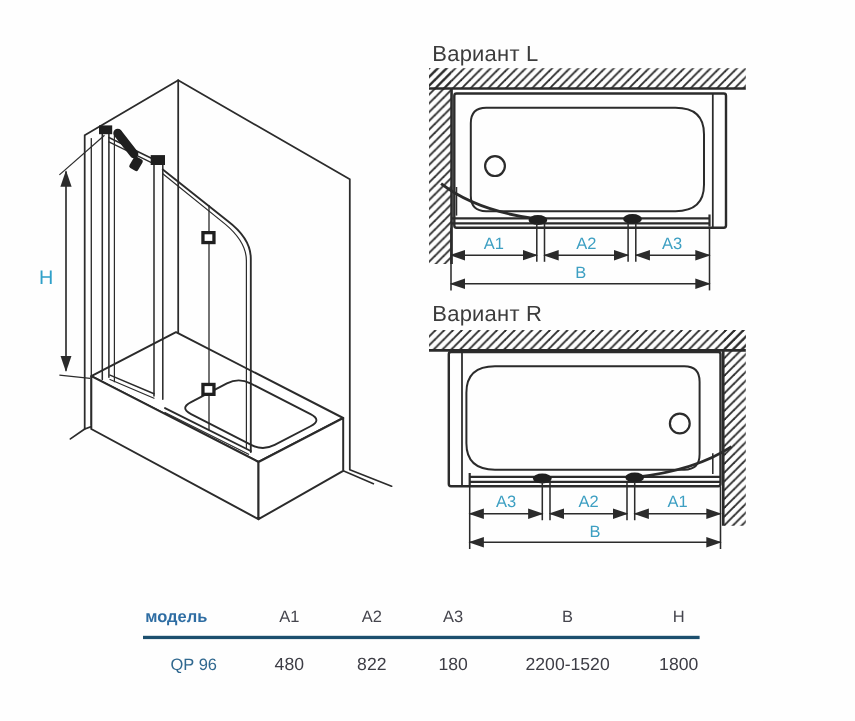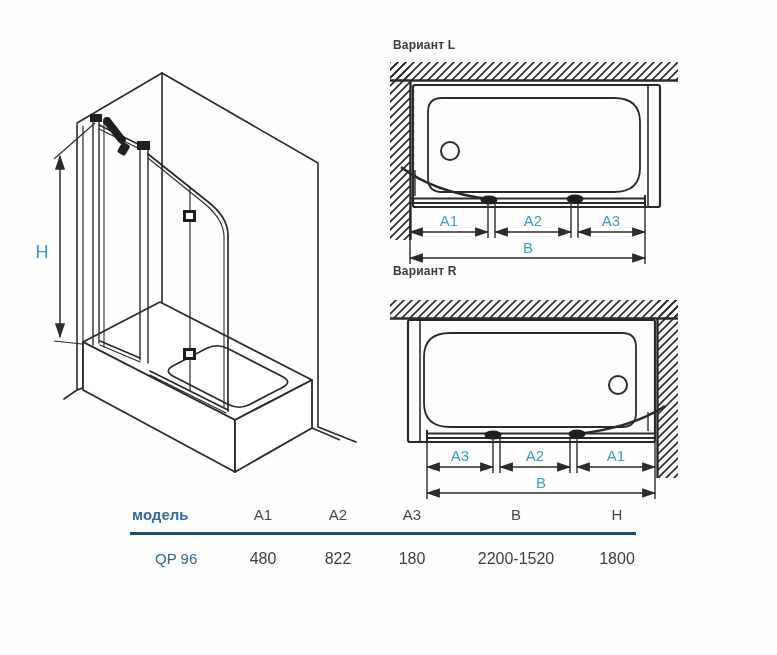--- a/index.html
+++ b/index.html
@@ -1,28 +1,28 @@
 <!DOCTYPE html>
 <html><head>
 <meta charset="utf-8">
 <style>
   html,body{margin:0;padding:0;background:#ffffff;}
   #stage{
     position:relative;width:777px;height:655px;background:#fefefe;overflow:hidden;
     font-family:"Liberation Sans",sans-serif;color:#3a3a3a;
   }
   .variant-title{
-    position:absolute;font-size:12px;color:#3c3c3c;letter-spacing:.2px;font-weight:bold;
+    position:absolute;font-size:20px;color:#3c3c3c;letter-spacing:.2px;
   }
   svg{position:absolute;overflow:visible;}
   svg text{font-family:"Liberation Sans",sans-serif;}
   .dim-label{fill:#3D9FC2;font-size:15px;}
   .h-label{fill:#2FA0C9;font-size:18px;}
   
-  #spec-table{position:absolute;left:130px;top:506px;width:512px;height:75px;}
+  #spec-table{position:absolute;left:130px;top:552px;width:512px;height:75px;}
   #spec-table .hdr{position:absolute;top:0;font-size:15px;color:#45454d;transform:translateX(-50%);white-space:nowrap;}
   #spec-table .hdr-model{position:absolute;left:2px;top:0;font-size:15px;font-weight:bold;color:#2E6DA3;}
   #spec-table .rule{position:absolute;left:0;top:26px;width:506px;height:3px;background:#1C4F6E;}
   #spec-table .val{position:absolute;top:44px;font-size:16px;color:#3d3d45;transform:translateX(-50%);white-space:nowrap;}
   #spec-table .val-model{position:absolute;left:4px;top:44px;font-size:15px;color:#30688F;margin-left:21px;}
 </style>
 </head>
 <body>
 
 <div id="stage">
@@ -141,21 +141,21 @@
       <line x1="107" y1="176" x2="183" y2="176" marker-start="url(#mA)" marker-end="url(#mA)"></line>
       <line x1="190" y1="176" x2="257" y2="176" marker-start="url(#mA)" marker-end="url(#mA)"></line>
       <line x1="22" y1="202" x2="257" y2="202" marker-start="url(#mA)" marker-end="url(#mA)"></line>
     </g>
     <text class="dim-label" x="61" y="170" text-anchor="middle">A1</text>
     <text class="dim-label" x="145" y="170" text-anchor="middle">A2</text>
     <text class="dim-label" x="223" y="170" text-anchor="middle">A3</text>
     <text class="dim-label" x="140" y="197" text-anchor="middle">B</text>
   </svg>
 
-  <div class="variant-title" style="left:393px;top:264px">Вариант R</div>
+  <div class="variant-title" style="left:393px;top:275px">Вариант R</div>
 
   <svg style="left:388px;top:292px" width="292" height="218" viewBox="0 0 292 218">
 
     <g>
       <rect x="2" y="8" width="288" height="18" fill="url(#hatch)"></rect>
       <rect x="270" y="8" width="20" height="178" fill="url(#hatch)"></rect>
       <line x1="2" y1="26.5" x2="290" y2="26.5" stroke="#2b2b2b" stroke-width="2.4"></line>
       <line x1="269.5" y1="26" x2="269.5" y2="186" stroke="#2b2b2b" stroke-width="2.4"></line>
     </g>
 

